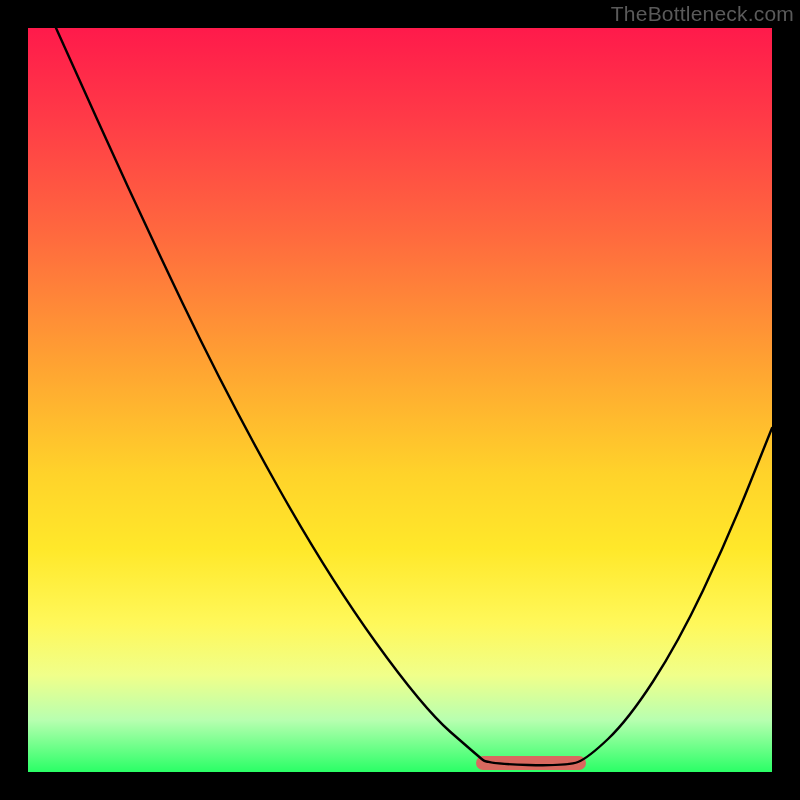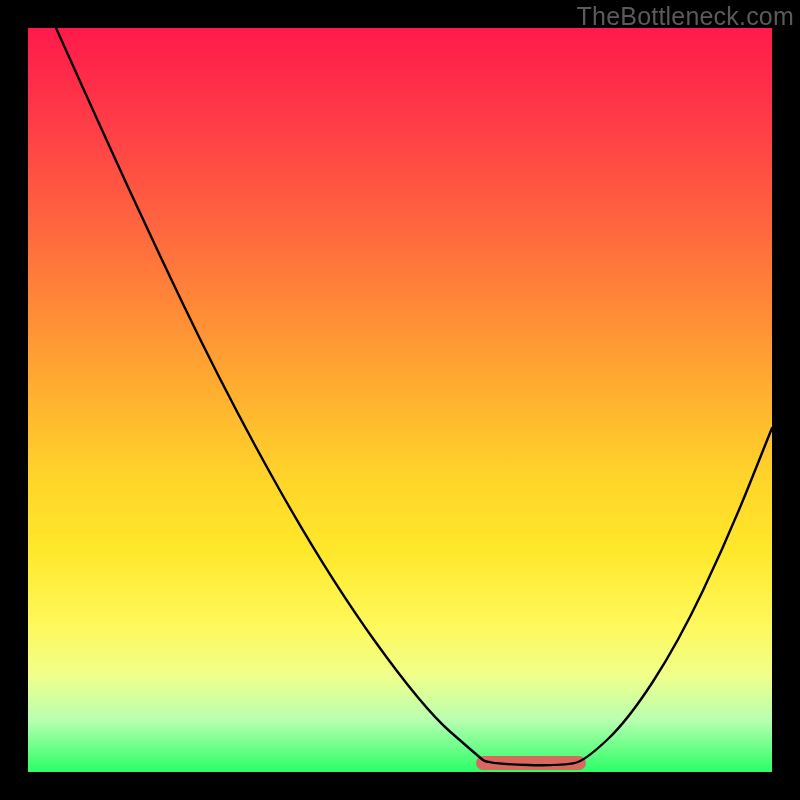--- a/index.html
+++ b/index.html
@@ -35,21 +35,21 @@
       #f0ff8a 87%,
       #b8ffb0 93%,
       #2aff66 100%
     );
   }
   .watermark {
     position: absolute;
     top: 2px;
     right: 6px;
     color: #5a5a5a;
-    font-size: 25px;
+    font-size: 21px;
     font-weight: 500;
     letter-spacing: 0.2px;
     z-index: 10;
   }
   svg.curve {
     position: absolute;
     left: 0;
     top: 0;
     width: 744px;
     height: 744px;

